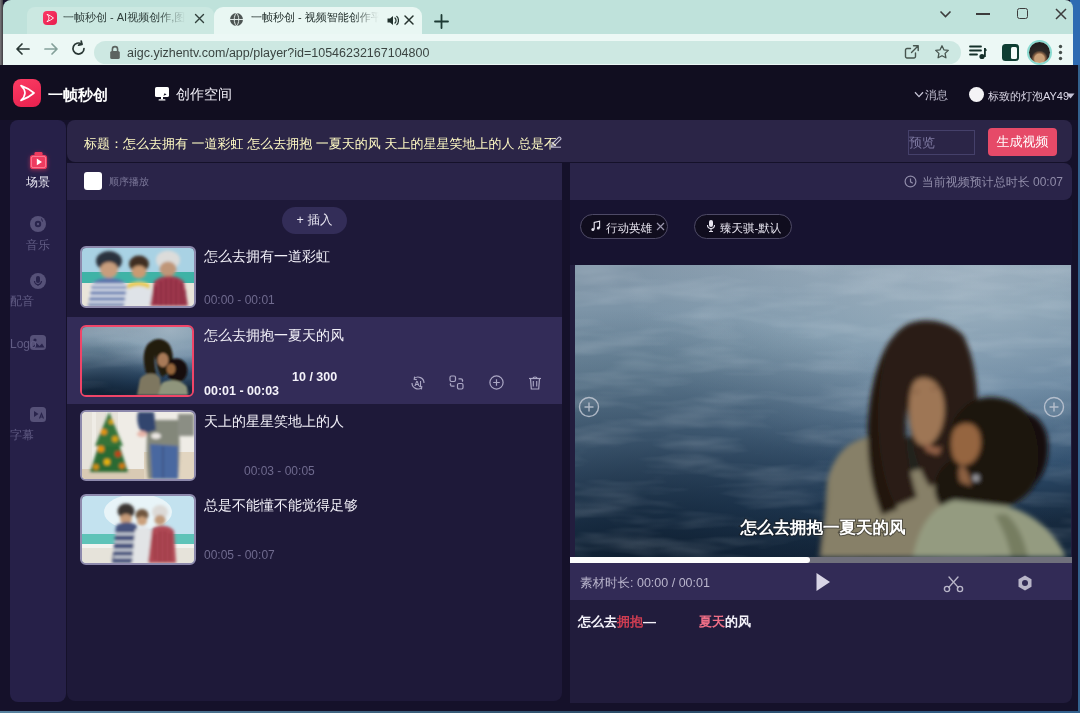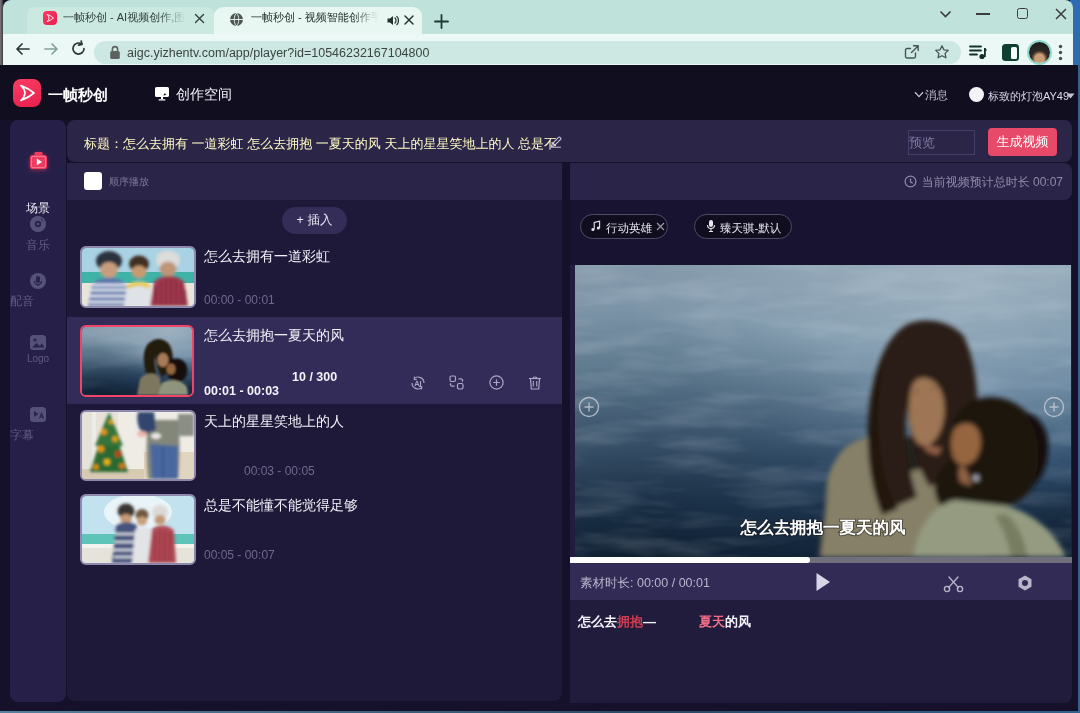--- a/index.html
+++ b/index.html
@@ -142,21 +142,21 @@
         <rect x="5.5" y="1" width="8" height="4" rx="1.2" fill="#ee3a5e"></rect>
         <rect x="2.4" y="5.4" width="14.2" height="11.2" rx="1.8" fill="none" stroke="#ff8fa5" stroke-width="0.8"></rect>
         <path d="M7.8 7.6 L13 10.9 L7.8 14.2 Z" fill="#fff"></path>
       </g>
       <defs>
         <filter id="sg" x="-8" y="-8" width="36" height="36">
           <feDropShadow dx="0" dy="1" stdDeviation="2.2" flood-color="#f53b60" flood-opacity="0.55"></feDropShadow>
         </filter>
       </defs>
     </svg>
-  <div class="abs" style="left:10px;top:109px;width:56px;text-align:center;font-size:12px;color:#eceaf4;margin-top:26px;">场景</div>
+  <div class="abs" style="left:10px;top:109px;width:56px;text-align:center;font-size:12px;color:#eceaf4;">场景</div>
 
   <svg class="abs" style="left:29px;top:150px;" width="18" height="18" viewBox="0 0 18 18">
       <circle cx="9" cy="9" r="8" fill="#565178"></circle>
       <circle cx="9" cy="9" r="3.2" fill="#29244c"></circle>
       <circle cx="9" cy="9" r="1.2" fill="#565178"></circle>
       <path d="M12.5 3.5 L13.5 6.5" stroke="#29244c" stroke-width="1"></path>
     </svg>
   <div class="abs" style="left:10px;top:172px;width:56px;text-align:center;font-size:12px;color:#615c84;">音乐</div>
 
   <svg class="abs" style="left:29px;top:207px;" width="18" height="18" viewBox="0 0 18 18">
@@ -164,21 +164,21 @@
       <rect x="7" y="4" width="4" height="7" rx="2" fill="#29244c"></rect>
       <path d="M5.5 9 A3.5 3.5 0 0 0 12.5 9 M9 12.5 V14" stroke="#29244c" stroke-width="1.2" fill="none"></path>
     </svg>
   <div class="abs" style="left:10px;top:228px;width:56px;text-align:left;font-size:12px;color:#615c84;">配音</div>
 
   <svg class="abs" style="left:29px;top:269px;" width="18" height="17" viewBox="0 0 18 17">
       <rect x="1" y="1" width="16" height="15" rx="3.5" fill="#565178"></rect>
       <circle cx="6" cy="6" r="1.6" fill="#29244c"></circle>
       <path d="M3 13.5 L7.5 9 L10.5 12 L13 9.5 L15.5 13.5 Z" fill="#29244c"></path>
     </svg>
-  <div class="abs" style="left:10px;top:288px;width:56px;text-align:center;font-size:10px;color:#615c84;">Logo</div>
+  <div class="abs" style="left:10px;top:272px;width:56px;text-align:left;font-size:12px;color:#615c84;">Logo</div>
 
   <svg class="abs" style="left:29px;top:341px;" width="18" height="17" viewBox="0 0 18 17">
       <rect x="1" y="1" width="16" height="15" rx="3.5" fill="#565178"></rect>
       <path d="M5 5 L9.5 8 L5 11 Z" fill="#29244c"></path>
       <path d="M10.5 12.5 L12.5 7.5 L14.5 12.5 M11.2 11 H 13.8" stroke="#29244c" stroke-width="1.1" fill="none"></path>
     </svg>
   <div class="abs" style="left:10px;top:362px;width:56px;text-align:left;font-size:12px;color:#615c84;">字幕</div>
 
   <div class="abs" style="left:67px;top:98px;width:495px;height:37px;background:#2a2449;"></div>
   <div class="abs" style="left:67px;top:135px;width:495px;height:501px;background:#1e1939;border-radius:0 0 8px 8px;"></div>

